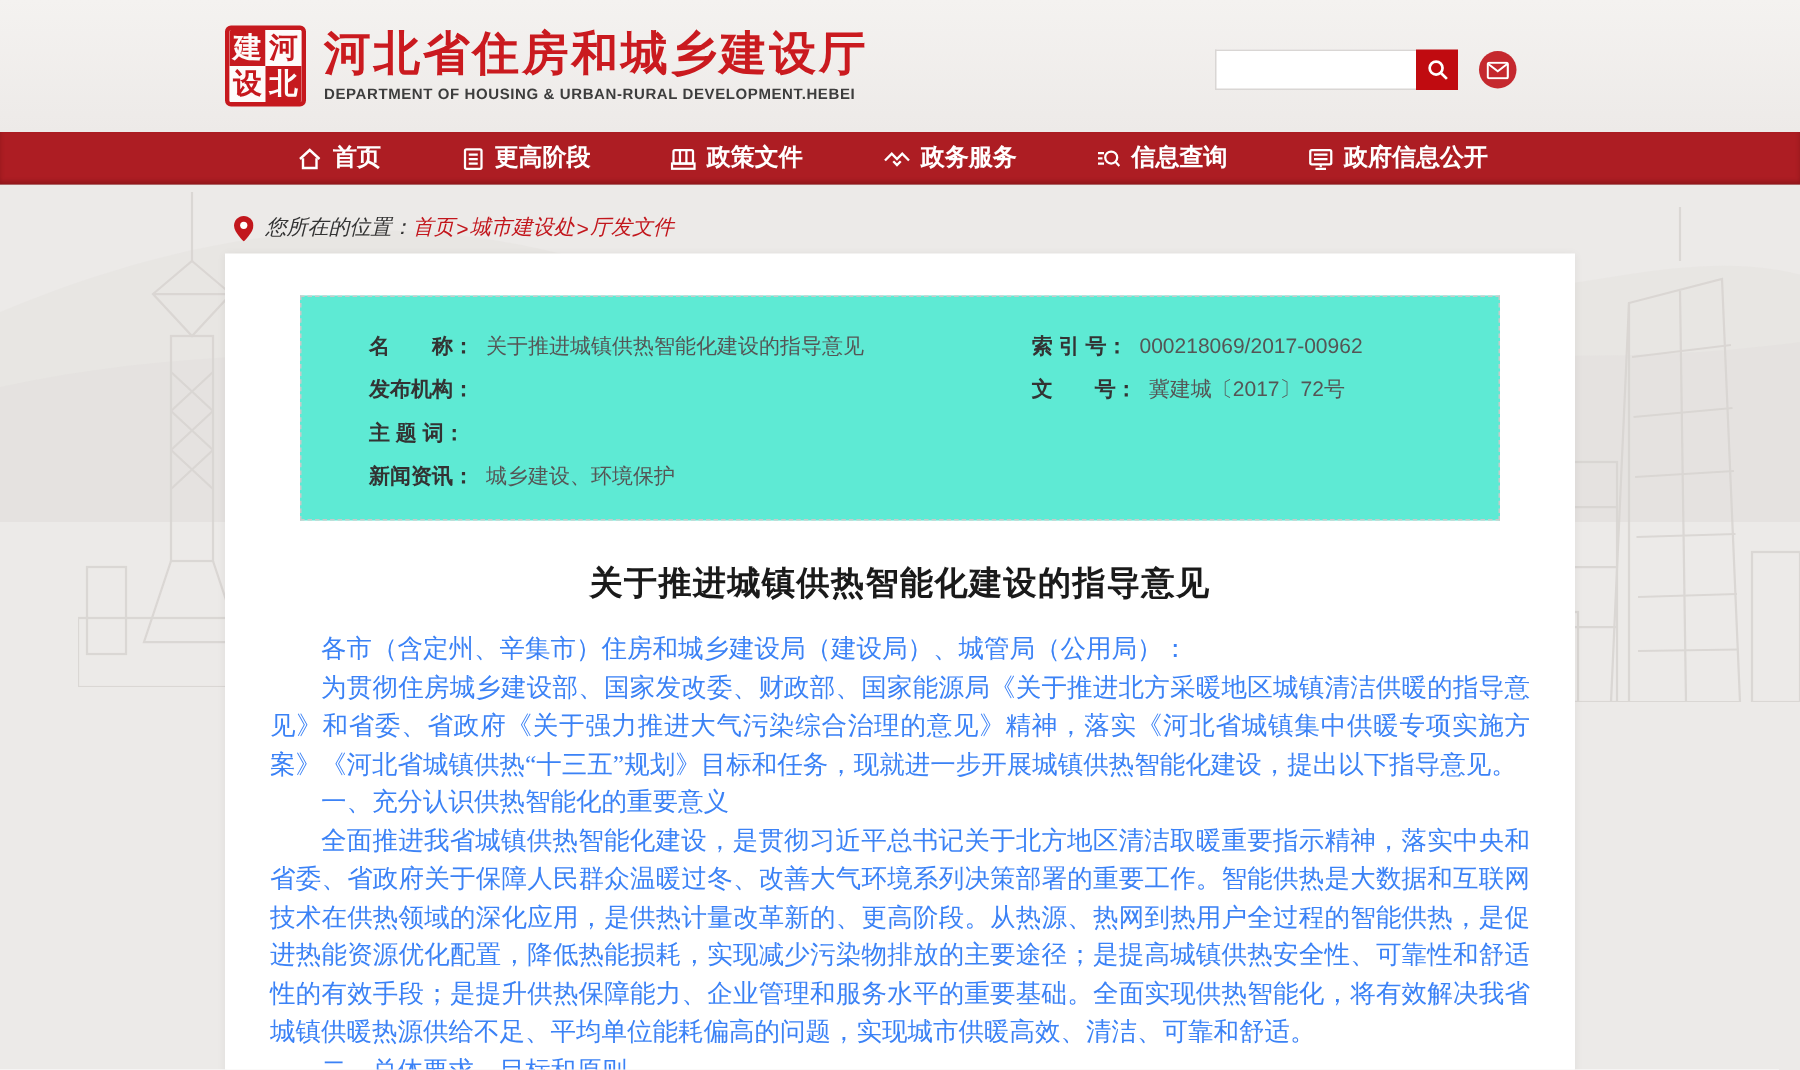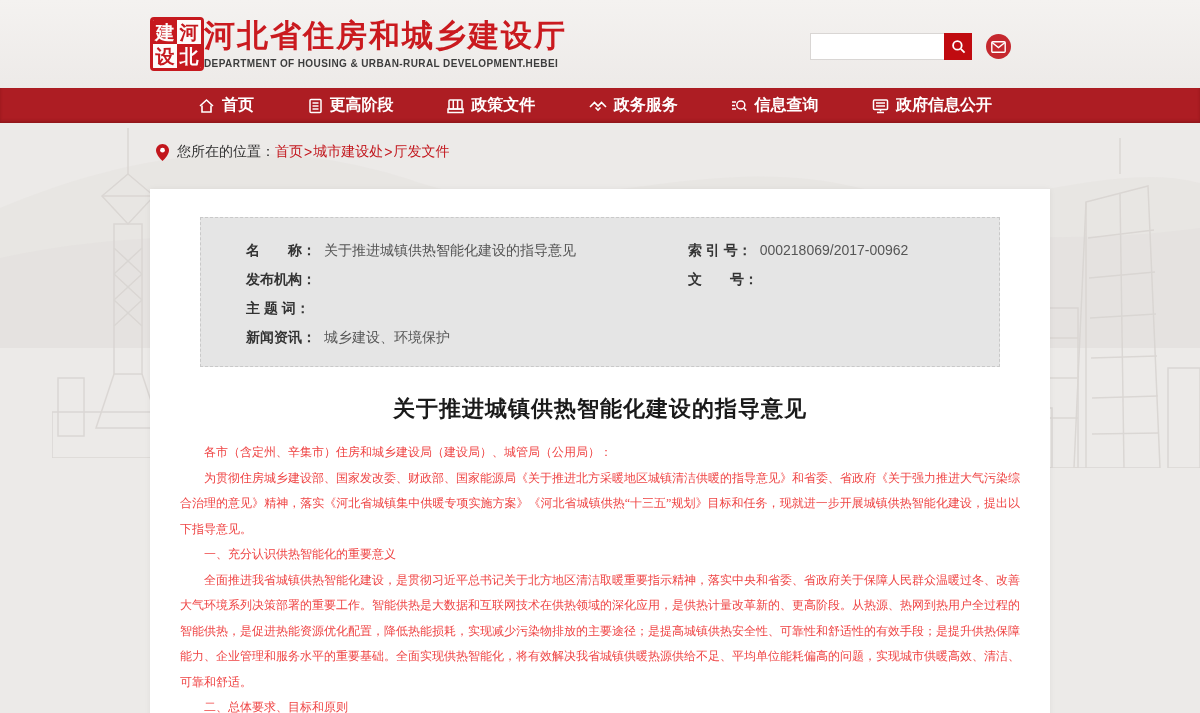--- a/index.html
+++ b/index.html
@@ -29,21 +29,21 @@
     display:grid; grid-template-columns:1fr 1fr; grid-template-rows:1fr 1fr;
     border-radius:4px; overflow:hidden; flex:none;
   }
   .seal span {
     display:flex; align-items:center; justify-content:center;
     font-family:"Liberation Serif","DejaVu Serif",serif;
     font-weight:bold; font-size:19px; line-height:1;
   }
   .seal span:nth-child(1), .seal span:nth-child(4) { background:#c6191e; color:#fdfbfa; }
   .seal span:nth-child(2), .seal span:nth-child(3) { background:#fdfbfa; color:#c6191e; }
-  .titles { }
+  .titles { margin-left:12px; }
   .site-title {
     color:#ca1a1f; font-size:31px; font-weight:bold; letter-spacing:2px; line-height:1.1;
   }
   .site-subtitle {
     color:#3d3d3d; font-size:10px; font-weight:bold; letter-spacing:.4px; margin-top:5px;
   }
   .search-area { position:absolute; left:810px; top:33px; display:flex; align-items:center; }
   .search-input {
     width:134px; height:27px; border:1px solid #d9d6d4; border-right:none;
     background:#fff; outline:none; padding:0 8px; font-size:13px;
@@ -70,52 +70,52 @@
   }
   .nav-item {
     display:flex; align-items:center; gap:7px; color:#fff; text-decoration:none;
     font-size:16px; font-weight:bold; cursor:pointer; white-space:nowrap;
   }
   .nav-item svg { display:block; }
 
   
   .breadcrumb {
     position:relative; z-index:2;
-    width:900px; margin:0 auto; padding:20px 0 28px 6px;
-    display:flex; align-items:center; font-size:14px; color:#333;
+    width:900px; margin:0 auto; padding:20px 0 8px 6px;
+    display:flex; align-items:center; font-size:14px; color:#333;font-style:italic;
   }
   .breadcrumb .pin { margin-right:8px; }
   .crumb-link { color:#c2171d; text-decoration:none; cursor:pointer; }
   .crumb-sep { color:#c2171d; margin:0 1px; }
 
   
   .card {
     position:relative; z-index:2;
     width:900px; margin:0 auto; background:#fff;
     box-shadow:0 0 6px rgba(0,0,0,.06);
     padding:28px 30px 60px 30px; min-height:560px;
   }
   .doc-info {
-    border:1px dashed #c9c9c9; background:#e5e5e5;
+    border:1px dashed #c9c9c9; background:#5eead4;
     margin:0 20px; padding:18px 0 14px 0; display:flex;
   }
   .doc-info .col { padding-left:45px; }
   .doc-info .col.left  { width:55%; }
   .doc-info .col.right { width:45%; padding-left:48px; }
   .info-row { display:flex; line-height:29px; font-size:14px; }
   .info-label { font-weight:bold; color:#333; white-space:pre; flex:none; }
   .info-value { color:#555; margin-left:8px; }
 
   .doc-title {
     text-align:center; font-size:22px; font-weight:bold; color:#1a1a1a;
     margin:27px 0 16px 0; letter-spacing:1px;
   }
   .article p {
     font-family:"Liberation Serif","DejaVu Serif",serif;
-    font-size:12px; color:#ef4444; line-height:25.5px;
+    font-size:17px; color:#3b82f6; line-height:25.5px;
     text-align:justify; text-indent:2em; margin:0;
   }
 </style>
 </head>
 <body>
 
 <svg class="bg-mountains" viewBox="0 0 1200 260" preserveAspectRatio="none">
   <path d="M0,120 C120,70 260,40 420,95 C560,140 700,60 860,100 C1000,135 1100,70 1200,95 L1200,260 L0,260 Z" fill="#e7e4e1" opacity="0.75"></path>
   <path d="M0,170 C180,130 360,160 540,140 C760,115 980,170 1200,140 L1200,260 L0,260 Z" fill="#e3e0dd" opacity="0.6"></path>
 </svg>
@@ -276,20 +276,21 @@
         <span class="info-value">城乡建设、环境保护</span>
       </div>
     </div>
     <div class="col right">
       <div class="info-row">
         <span class="info-label">索 引 号：</span>
         <span class="info-value">000218069/2017-00962</span>
       </div>
       <div class="info-row">
         <span class="info-label">文　　号：</span>
+        <span class="info-value">冀建城〔2017〕72号</span>
       </div>
     </div>
   </div>
 
   <h1 class="doc-title">关于推进城镇供热智能化建设的指导意见</h1>
 
   <div class="article">
     <p>各市（含定州、辛集市）住房和城乡建设局（建设局）、城管局（公用局）：</p>
     <p>为贯彻住房城乡建设部、国家发改委、财政部、国家能源局《关于推进北方采暖地区城镇清洁供暖的指导意见》和省委、省政府《关于强力推进大气污染综合治理的意见》精神，落实《河北省城镇集中供暖专项实施方案》《河北省城镇供热“十三五”规划》目标和任务，现就进一步开展城镇供热智能化建设，提出以下指导意见。</p>
     <p>一、充分认识供热智能化的重要意义</p>

